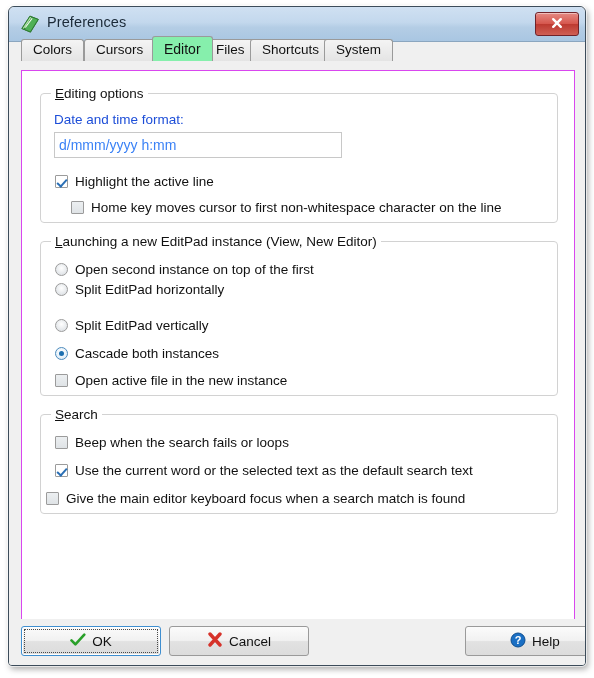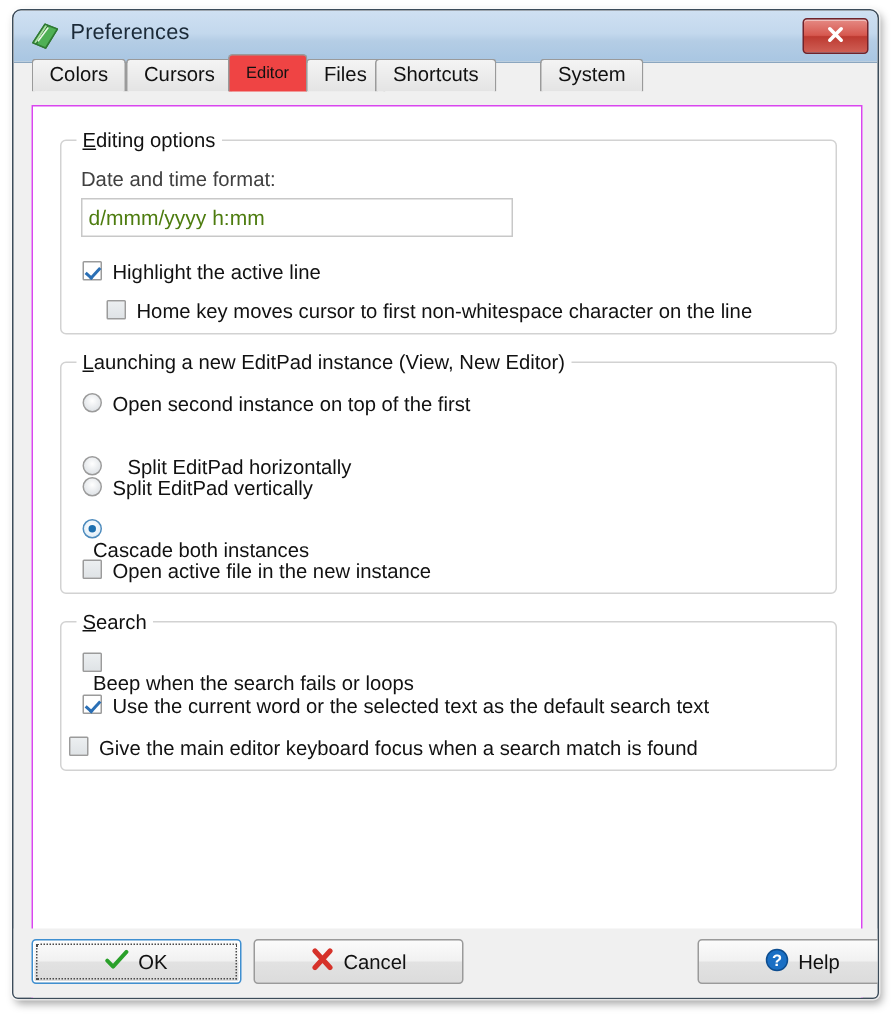--- a/index.html
+++ b/index.html
@@ -88,24 +88,24 @@
     background: linear-gradient(to bottom, #f4f4f4 0%, #e4e4e4 100%);
     border: 1px solid #9a9a9a;
     border-bottom: none;
     border-radius: 3px 3px 0 0;
     white-space: nowrap;
     cursor: pointer;
   }
   .tab.active {
     height: 25px;
     line-height: 24px;
-    background: #ef4444;
+    background: #86efac;
     border-color: #9a9a9a;
     z-index: 5;
-    font-size: 11px;
+    font-size: 14px;
   }
 
   
   #panel {
     position: absolute;
     left: 12px;
     top: 63px;
     width: 554px;
     height: 614px;
     box-sizing: border-box;
@@ -129,38 +129,39 @@
     font-size: 13.5px;
     color: #111111;
     white-space: nowrap;
   }
   .group-title u { text-decoration: underline; }
 
   
   .field-label {
     position: absolute;
     font-size: 13.5px;
-    color: #404040;
+    color: #1d4ed8;
     white-space: nowrap;
   }
   .textinput {
     position: absolute;
     box-sizing: border-box;
     background: #ffffff;
     border: 1px solid #c8c8c8;
     font-family: "Liberation Sans", sans-serif;
     font-size: 14px;
-    color: #4d7c0f;
+    color: #3b82f6;
     padding: 0 4px;
     outline: none;
   }
 
   .optrow {
     position: absolute;
     display: flex;
+    align-items: center;
     white-space: nowrap;
     cursor: pointer;
   }
   .optrow .optlabel {
     font-size: 13.5px;
     color: #111111;
     margin-left: 7px;
   }
 
   
@@ -273,21 +274,21 @@
       </svg>
     </div>
   </div>
 
   <div id="tabstrip">
     <div class="tab" style="left:0px;">Colors</div>
     <div class="tab" style="left:63px;">Cursors</div>
     <div class="tab active" style="left:131px;">Editor</div>
     <div class="tab" style="left:183px;">Files</div>
     <div class="tab" style="left:229px;">Shortcuts</div>
-    <div class="tab" style="left:303px;margin-left:36px;">System</div>
+    <div class="tab" style="left:303px;">System</div>
   </div>
 
   <div id="panel">
 
     <div class="groupbox" style="left:18px; top:22px; width:518px; height:130px;">
       <div class="group-title"><u>E</u><span>diting options</span></div>
 
       <div class="field-label" style="left:13px; top:18px;">Date and time format:</div>
       <input class="textinput" style="left: 13px; top: 38px; width: 288px; height: 26px;" type="text" value="d/mmm/yyyy h:mm">
 
@@ -301,42 +302,42 @@
       </div>
     </div>
 
     <div class="groupbox" style="left:18px; top:170px; width:518px; height:155px;">
       <div class="group-title"><u>L</u><span>aunching a new EditPad instance (View, New Editor)</span></div>
 
       <div class="optrow" style="left:14px; top:20px;">
         <span class="radio"></span>
         <span class="optlabel">Open second instance on top of the first</span>
       </div>
-      <div class="optrow" style="left:14px; top:62px;gap:10px;">
+      <div class="optrow" style="left:14px; top:40px;">
         <span class="radio"></span>
         <span class="optlabel">Split EditPad horizontally</span>
       </div>
       <div class="optrow" style="left:14px; top:76px;">
         <span class="radio"></span>
         <span class="optlabel">Split EditPad vertically</span>
       </div>
-      <div class="optrow" style="left:14px; top:104px;flex-direction:column;">
+      <div class="optrow" style="left:14px; top:104px;">
         <span class="radio selected"></span>
         <span class="optlabel">Cascade both instances</span>
       </div>
       <div class="optrow" style="left:14px; top:131px;">
         <span class="cbox"></span>
         <span class="optlabel">Open active file in the new instance</span>
       </div>
     </div>
 
     <div class="groupbox" style="left:18px; top:343px; width:518px; height:100px;">
       <div class="group-title"><u>S</u><span>earch</span></div>
 
-      <div class="optrow" style="left:14px; top:20px;flex-direction:column;">
+      <div class="optrow" style="left:14px; top:20px;">
         <span class="cbox"></span>
         <span class="optlabel">Beep when the search fails or loops</span>
       </div>
       <div class="optrow" style="left:14px; top:48px;">
         <span class="cbox checked"></span>
         <span class="optlabel">Use the current word or the selected text as the default search text</span>
       </div>
       <div class="optrow" style="left:5px; top:76px;">
         <span class="cbox"></span>
         <span class="optlabel">Give the main editor keyboard focus when a search match is found</span>

